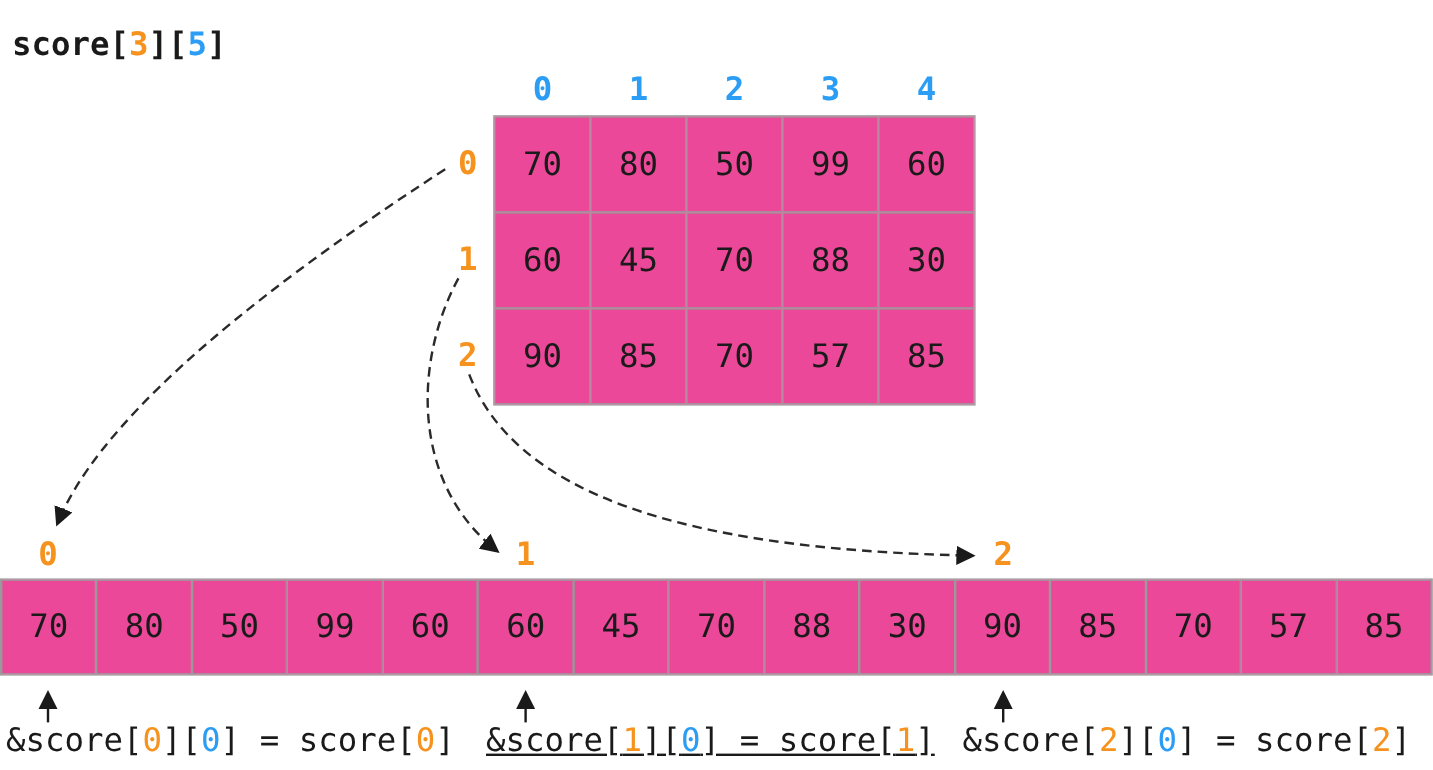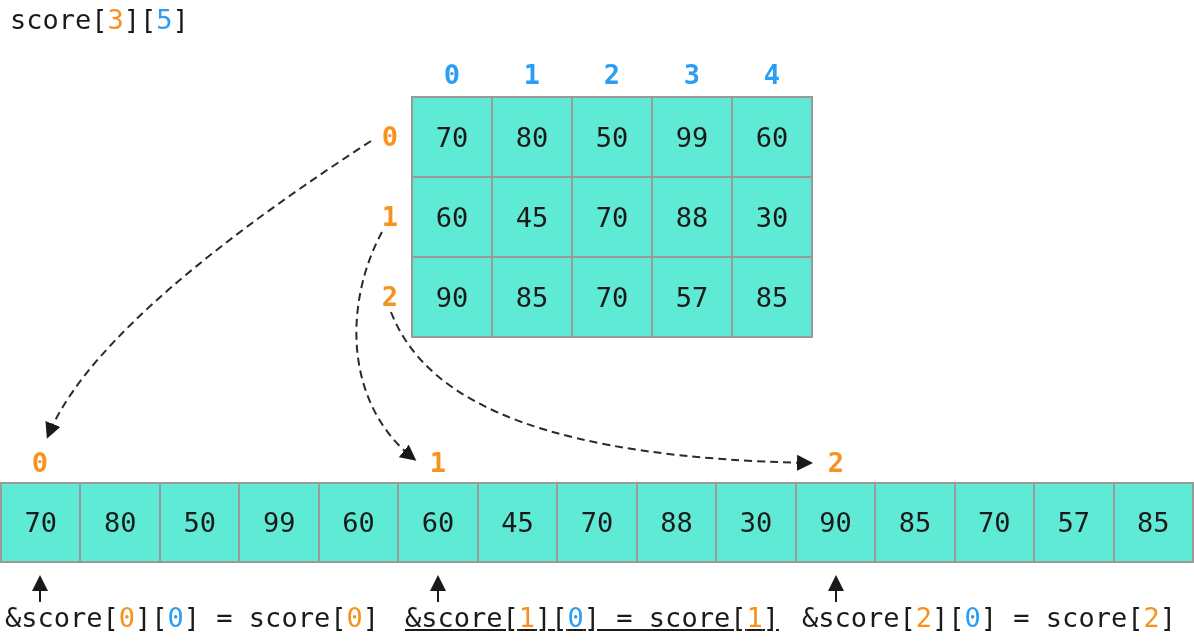--- a/index.html
+++ b/index.html
@@ -8,42 +8,42 @@
     background:#ffffff; color:#1a1a1a;
     font-family:"DejaVu Sans Mono","Liberation Mono",monospace;
   }
   .abs { position:absolute; }
   .t27 { font-size:27px; line-height:28px; white-space:pre; }
   .orange { color:#f6921e; }
   .blue   { color:#2b9df4; }
   .bold   { font-weight:bold; }
 
   
-  #title { left:10px; top:6px; }
+  #title { left:10px; top:24px;font-weight:bold; }
 
   
   .col-header { top:61px; width:80px; text-align:center; }
   #ch0 { left:412px; } #ch1 { left:492px; } #ch2 { left:572px; }
   #ch3 { left:652px; } #ch4 { left:732px; }
 
   
   .row-header { left:356px; width:42px; text-align:right; }
   #rh0 { top:123px; } #rh1 { top:203px; } #rh2 { top:283px; }
 
   
   #matrix {
     left:411px; top:96px; width:402px; height:242px;
     border:1px solid #9a9a9a; box-sizing:border-box;
     display:grid; grid-template-columns:repeat(5,1fr); grid-template-rows:repeat(3,1fr);
     background:#fff;
   }
   .cell {
     border:1px solid #9a9a9a; box-sizing:border-box;
     display:flex; align-items:center; justify-content:center;
-    font-size:27px; background:#5eead4;
+    font-size:27px; background:#ec4899;
   }
 
   
   #flat {
     left:0; top:482px; width:1194px; height:81px;
     border:1px solid #9a9a9a; box-sizing:border-box;
     display:flex; background:#fff;
   }
   #flat .cell { flex:1; }
 

